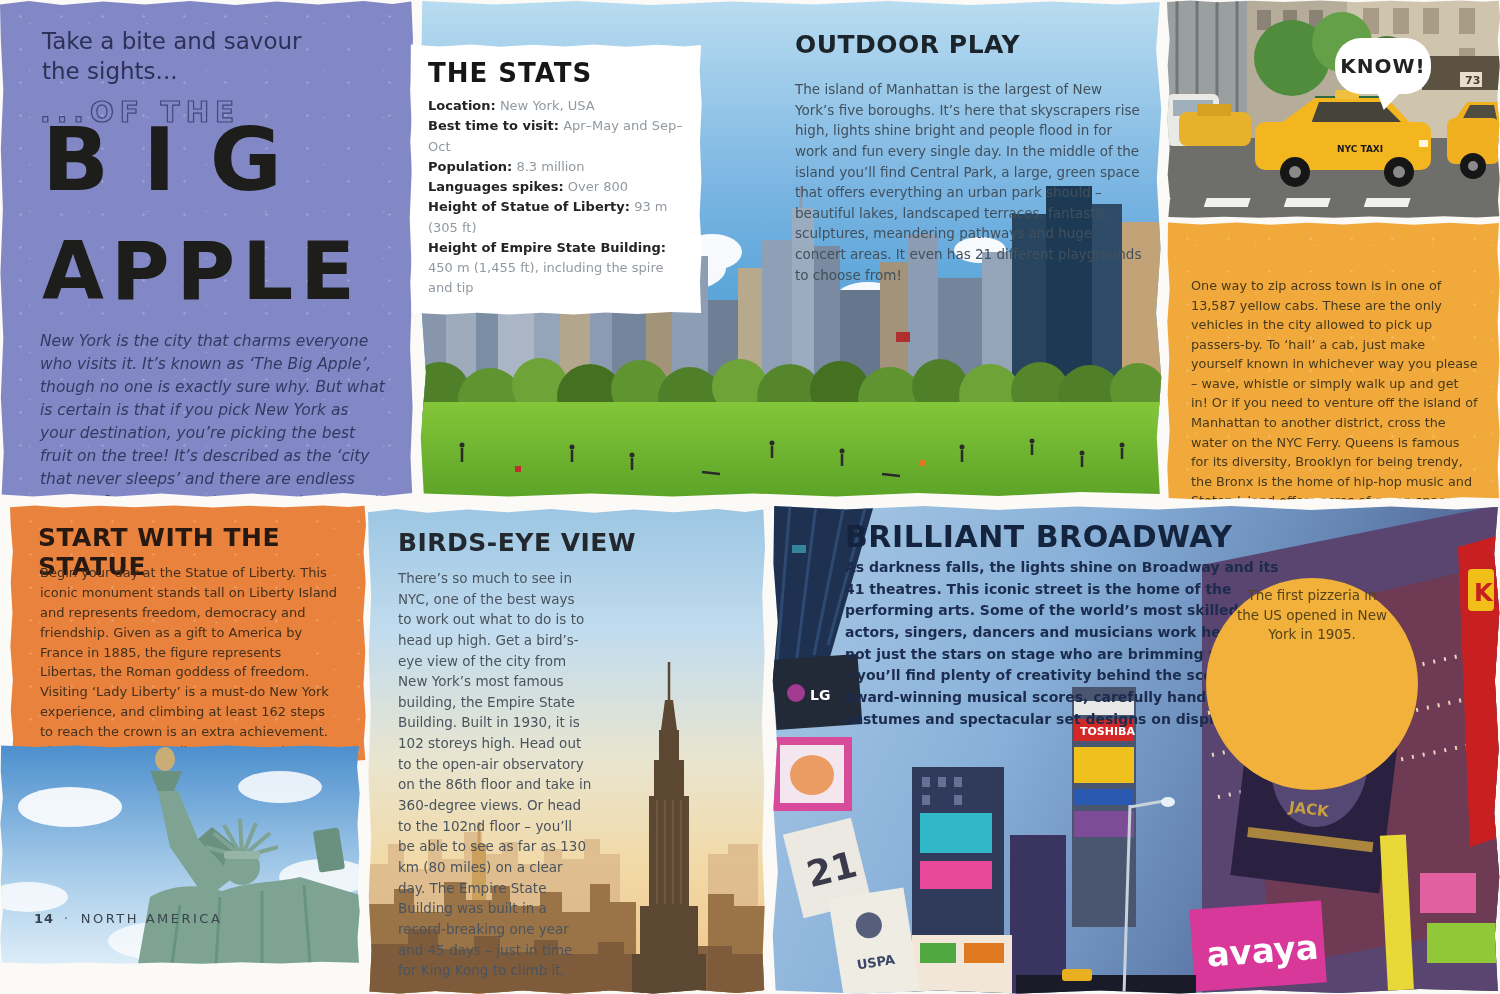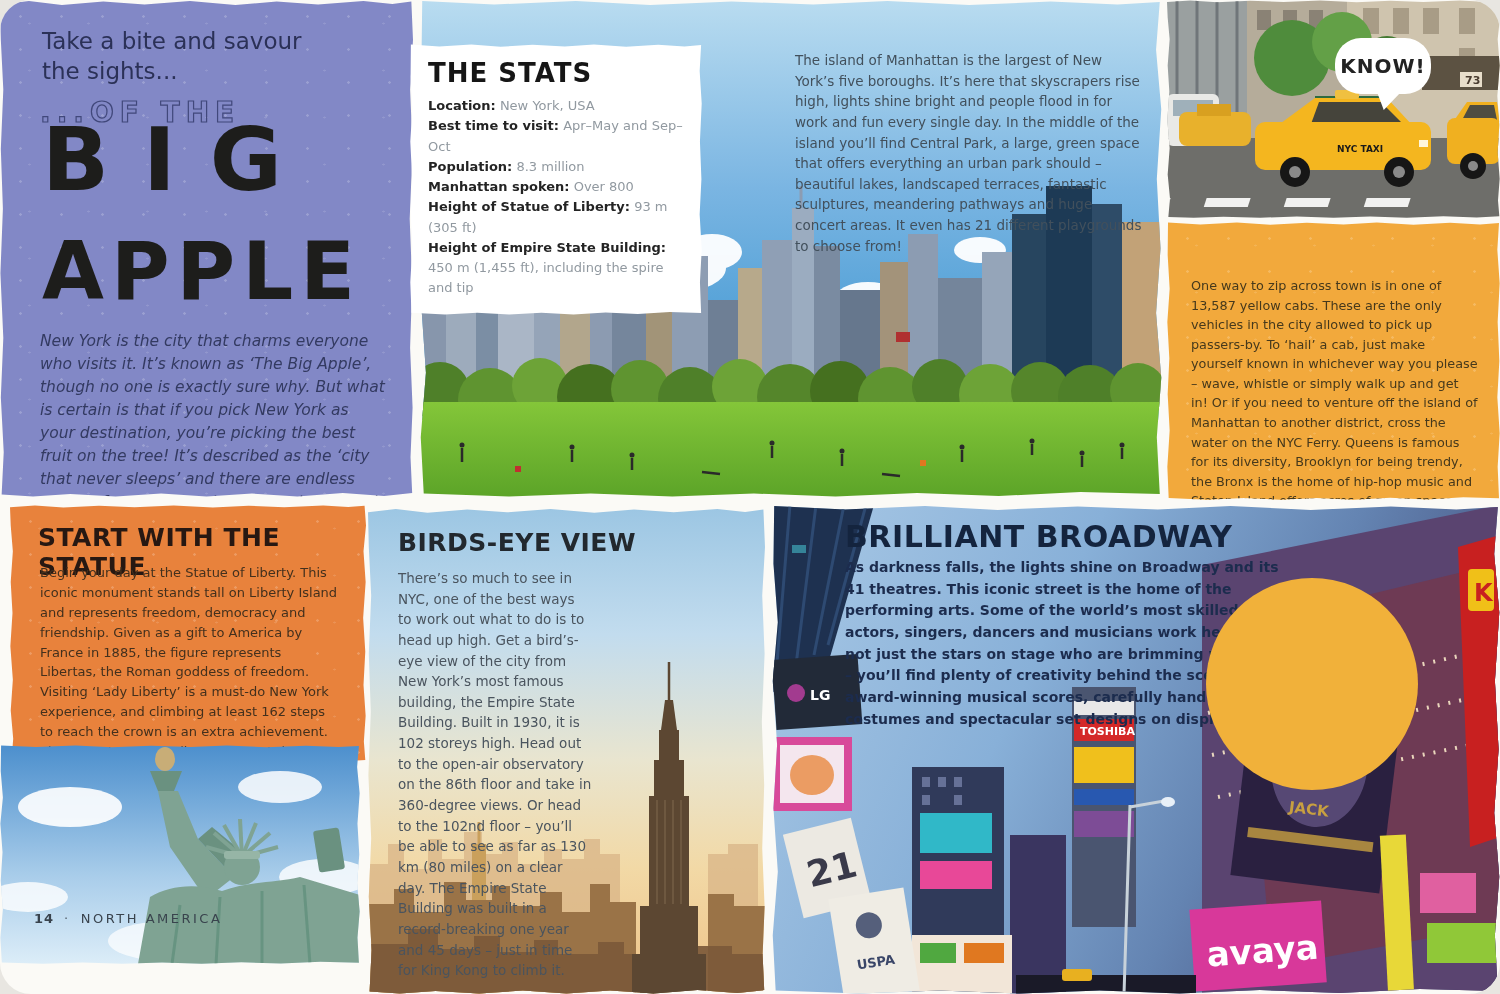--- a/index.html
+++ b/index.html
@@ -1,17 +1,17 @@
 <!DOCTYPE html>
 <html><head>
 <meta charset="utf-8">
 <style>
   html,body{margin:0;padding:0;background:#e8e6e1;}
   #spread{position:relative;width:1500px;height:994px;background:#fbfaf6;overflow:hidden;
-          font-family:"DejaVu Sans",sans-serif;border-radius:31px;}
+          font-family:"DejaVu Sans",sans-serif;}
   .abs{position:absolute;}
   
   .tornA{clip-path:polygon(0 .9%,7% .2%,15% 1%,25% .3%,35% .9%,46% .2%,57% 1%,67% .3%,77% .9%,88% .2%,95% .8%,99.6% .3%,100% 8%,99.3% 18%,99.9% 30%,99.2% 44%,99.8% 57%,99.3% 70%,99.9% 82%,99.4% 92%,99.8% 99.2%,93% 99.8%,83% 99.2%,72% 99.9%,61% 99.3%,50% 99.9%,39% 99.3%,28% 99.9%,17% 99.4%,8% 99.9%,.4% 99.5%,.9% 91%,.2% 80%,.8% 68%,.1% 55%,.7% 42%,.2% 30%,.8% 18%,.2% 8%);}
   .tornB{clip-path:polygon(.3% .2%,10% .9%,21% .2%,31% 1%,42% .3%,53% .9%,63% .2%,74% 1%,85% .3%,94% .9%,99.7% .4%,99.2% 10%,99.9% 22%,99.3% 36%,99.8% 50%,99.2% 63%,99.9% 76%,99.3% 88%,99.7% 99.4%,89% 99%,78% 99.8%,67% 99.2%,56% 99.9%,45% 99.3%,34% 99.9%,23% 99.3%,12% 99.9%,.5% 99.3%,.1% 88%,.8% 75%,.2% 62%,.7% 49%,.1% 36%,.8% 24%,.2% 12%);}
   .speck{background-image:radial-gradient(rgba(255,255,255,.20) 1.2px,transparent 1.7px),
                           radial-gradient(rgba(255,255,255,.13) 1px,transparent 1.5px);
          background-size:41px 33px,59px 47px;}
   .sec-title{font-weight:bold;font-size:25px;letter-spacing:.5px;color:#20262c;}
   .sec-body{font-size:13.5px;line-height:1.53;}
   
@@ -184,26 +184,27 @@
       <rect x="95" y="466" width="6" height="6" fill="#c03030"></rect>
         <rect x="500" y="460" width="6" height="6" fill="#e07820"></rect>
     </svg>
   </div>
 
   <div id="stats-box" class="abs tornB">
     <div class="sec-title">THE STATS</div>
     <div class="stat-row"><span class="stat-label">Location:</span> <span class="stat-value">New York, USA</span></div>
     <div class="stat-row"><span class="stat-label">Best time to visit:</span> <span class="stat-value">Apr–May and Sep–Oct</span></div>
     <div class="stat-row"><span class="stat-label">Population:</span> <span class="stat-value">8.3 million</span></div>
-    <div class="stat-row"><span class="stat-label">Manhattan spoken:</span> <span class="stat-value">Over 800</span></div>
+    <div class="stat-row"><span class="stat-label">Languages spikes:</span> <span class="stat-value">Over 800</span></div>
     <div class="stat-row"><span class="stat-label">Height of Statue of Liberty:</span> <span class="stat-value">93 m (305 ft)</span></div>
     <div class="stat-row"><span class="stat-label">Height of Empire State Building:</span> <span class="stat-value">450 m (1,455 ft), including the spire and tip</span></div>
   </div>
 
   <div id="outdoor-overlay" class="abs">
+    <div class="sec-title">OUTDOOR PLAY</div>
     <div class="sec-body">The island of Manhattan is the largest of New York’s five boroughs. It’s here that skyscrapers rise high, lights shine bright and people flood in for work and fun every single day. In the middle of the island you’ll find Central Park, a large, green space that offers everything an urban park should – beautiful lakes, landscaped terraces, fantastic sculptures, meandering pathways and huge concert areas. It even has 21 different playgrounds to choose from!</div>
   </div>
 
   <div id="taxi-photo" class="abs tornA">
     <svg width="333" height="218" viewBox="0 0 333 218">
       <rect x="0" y="0" width="80" height="142" fill="#9aa0a0"></rect>
       <g stroke="#70767a" stroke-width="3">
           <line x1="10" y1="0" x2="10" y2="140"></line>
           <line x1="30" y1="0" x2="30" y2="140"></line>
           <line x1="50" y1="0" x2="50" y2="140"></line>
@@ -480,16 +481,17 @@
 
       <rect x="244" y="470" width="180" height="19" fill="#1a1a28"></rect>
       <rect x="290" y="464" width="30" height="12" rx="3" fill="#e8b020"></rect>
       <line x1="358" y1="300" x2="352" y2="489" stroke="#c8d2da" stroke-width="3"></line>
       <line x1="358" y1="302" x2="392" y2="296" stroke="#c8d2da" stroke-width="3"></line>
       <ellipse cx="396" cy="297" rx="7" ry="5" fill="#e8f0f8"></ellipse>
     </svg>
     <div id="broadway-title">BRILLIANT BROADWAY</div>
     <div id="broadway-body">As darkness falls, the lights shine on Broadway and its 41 theatres. This iconic street is the home of the performing arts. Some of the world’s most skilled actors, singers, dancers and musicians work here. It’s not just the stars on stage who are brimming with talent – you’ll find plenty of creativity behind the scenes, with award-winning musical scores, carefully hand-stitched costumes and spectacular set designs on display.</div>
     <div id="dyk-circle">
+      <div id="dyk-body">The first pizzeria in the US opened in New York in 1905.</div>
     </div>
   </div>
 
 </div>
 
 </body></html>

